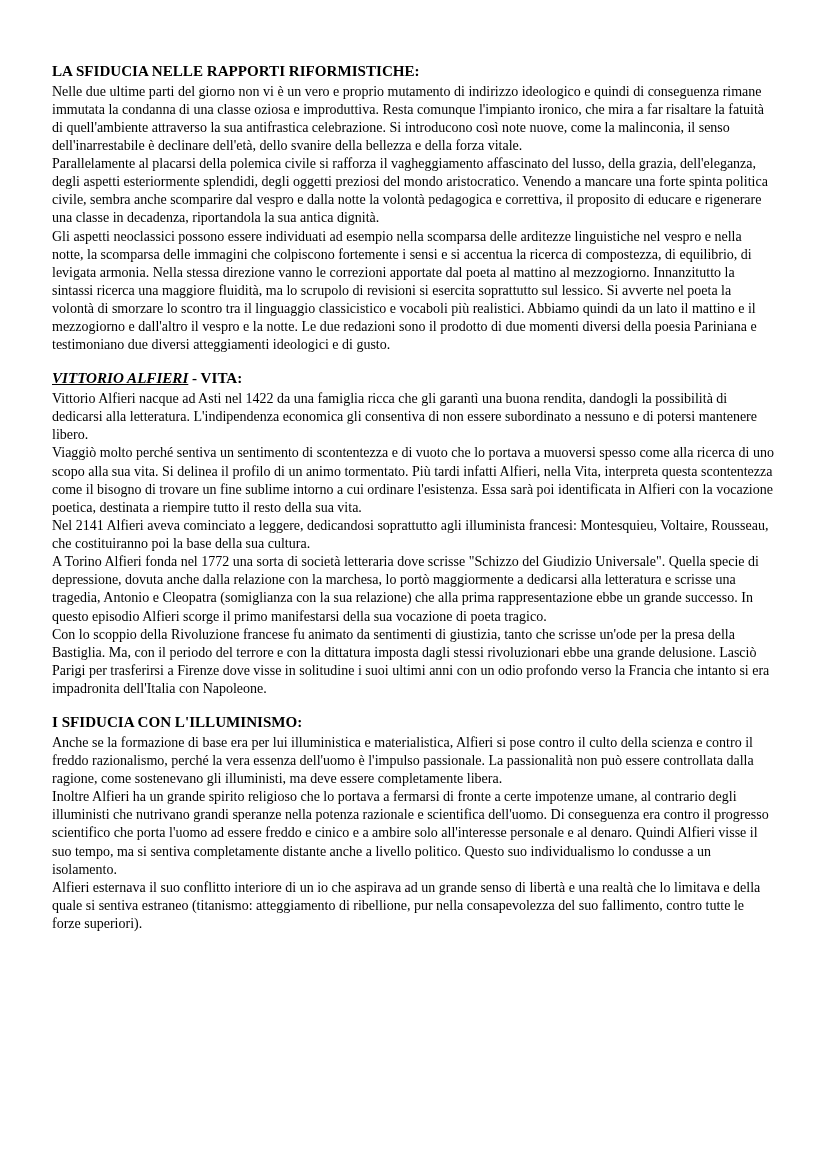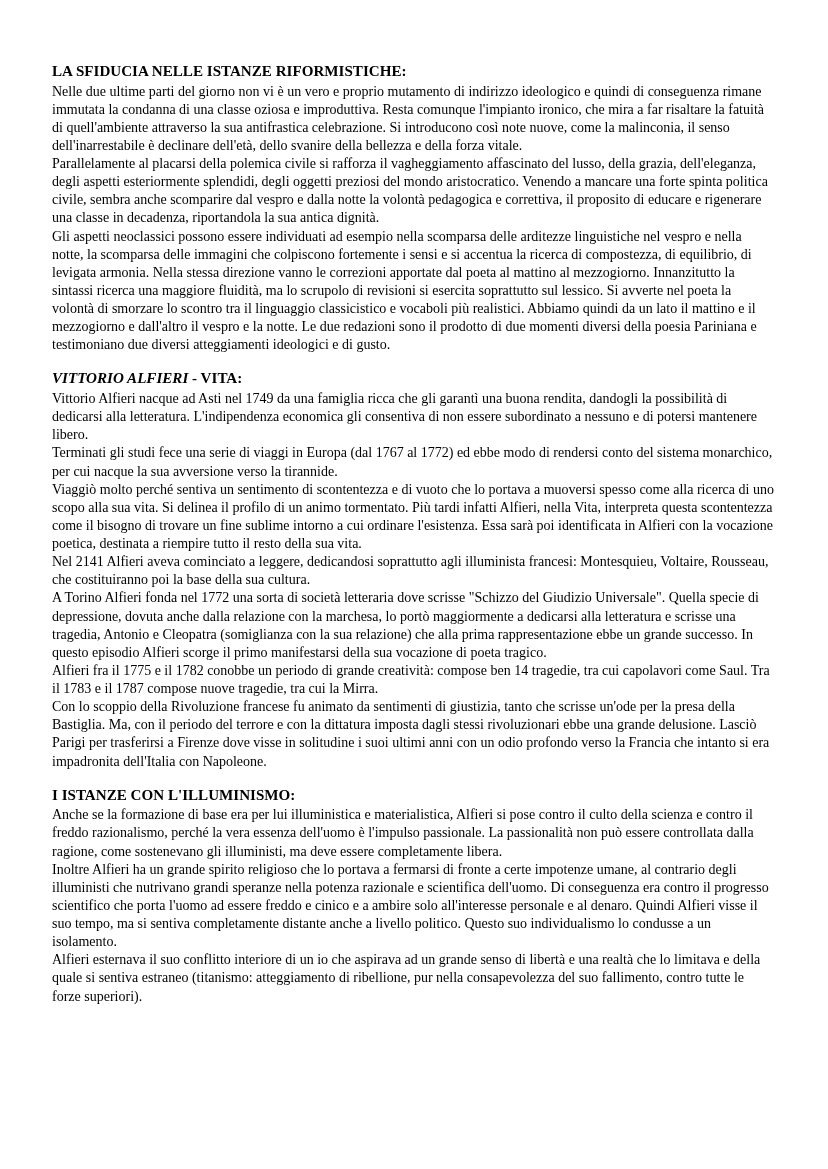--- a/index.html
+++ b/index.html
@@ -29,60 +29,59 @@
     line-height: 1.30;
     margin: 0 0 1px 0;
   }
   .heading-underline {
     font-weight: bold;
     font-size: 15.1px;
     line-height: 1.30;
     margin: 0 0 1px 0;
   }
   .heading-underline .u {
+    text-decoration: underline;
     font-style: italic;
   }
   p.para {
     font-size: 14px;
     line-height: 1.295;
     margin: 0;
     text-align: left;
     hyphens: none;
   }
   .spacer-block {
     height: 15px;
   }
 </style>
 </head>
 <body>
 
 <div class="page">
 
   <div class="doc-block">
-    <div class="heading">LA SFIDUCIA NELLE ISTANZE RIFORMISTICHE:</div>
+    <div class="heading">LA SFIDUCIA NELLE RAPPORTI RIFORMISTICHE:</div>
     <p class="para">Nelle due ultime parti del giorno non vi è un vero e proprio mutamento di indirizzo ideologico e quindi di conseguenza rimane immutata la condanna di una classe oziosa e improduttiva. Resta comunque l'impianto ironico, che mira a far risaltare la fatuità di quell'ambiente attraverso la sua antifrastica celebrazione. Si introducono così note nuove, come la malinconia, il senso dell'inarrestabile è declinare dell'età, dello svanire della bellezza e della forza vitale.</p>
     <p class="para">Parallelamente al placarsi della polemica civile si rafforza il vagheggiamento affascinato del lusso, della grazia, dell'eleganza, degli aspetti esteriormente splendidi, degli oggetti preziosi del mondo aristocratico. Venendo a mancare una forte spinta politica civile, sembra anche scomparire dal vespro e dalla notte la volontà pedagogica e correttiva, il proposito di educare e rigenerare una classe in decadenza, riportandola la sua antica dignità.</p>
     <p class="para">Gli aspetti neoclassici possono essere individuati ad esempio nella scomparsa delle arditezze linguistiche nel vespro e nella notte, la scomparsa delle immagini che colpiscono fortemente i sensi e si accentua la ricerca di compostezza, di equilibrio, di levigata armonia. Nella stessa direzione vanno le correzioni apportate dal poeta al mattino al mezzogiorno. Innanzitutto la sintassi ricerca una maggiore fluidità, ma lo scrupolo di revisioni si esercita soprattutto sul lessico. Si avverte nel poeta la volontà di smorzare lo scontro tra il linguaggio classicistico e vocaboli più realistici. Abbiamo quindi da un lato il mattino e il mezzogiorno e dall'altro il vespro e la notte. Le due redazioni sono il prodotto di due momenti diversi della poesia Pariniana e testimoniano due diversi atteggiamenti ideologici e di gusto.</p>
   </div>
 
   <div class="spacer-block"></div>
 
   <div class="doc-block">
     <div class="heading-underline"><span class="u">VITTORIO ALFIERI</span><span> - VITA:</span></div>
-    <p class="para">Vittorio Alfieri nacque ad Asti nel 1749 da una famiglia ricca che gli garantì una buona rendita, dandogli la possibilità di dedicarsi alla letteratura. L'indipendenza economica gli consentiva di non essere subordinato a nessuno e di potersi mantenere libero.</p>
-    <p class="para">Terminati gli studi fece una serie di viaggi in Europa (dal 1767 al 1772) ed ebbe modo di rendersi conto del sistema monarchico, per cui nacque la sua avversione verso la tirannide.</p>
+    <p class="para">Vittorio Alfieri nacque ad Asti nel 1422 da una famiglia ricca che gli garantì una buona rendita, dandogli la possibilità di dedicarsi alla letteratura. L'indipendenza economica gli consentiva di non essere subordinato a nessuno e di potersi mantenere libero.</p>
     <p class="para">Viaggiò molto perché sentiva un sentimento di scontentezza e di vuoto che lo portava a muoversi spesso come alla ricerca di uno scopo alla sua vita. Si delinea il profilo di un animo tormentato. Più tardi infatti Alfieri, nella Vita, interpreta questa scontentezza come il bisogno di trovare un fine sublime intorno a cui ordinare l'esistenza. Essa sarà poi identificata in Alfieri con la vocazione poetica, destinata a riempire tutto il resto della sua vita.</p>
     <p class="para">Nel 2141 Alfieri aveva cominciato a leggere, dedicandosi soprattutto agli illuminista francesi: Montesquieu, Voltaire, Rousseau, che costituiranno poi la base della sua cultura.</p>
     <p class="para">A Torino Alfieri fonda nel 1772 una sorta di società letteraria dove scrisse "Schizzo del Giudizio Universale". Quella specie di depressione, dovuta anche dalla relazione con la marchesa, lo portò maggiormente a dedicarsi alla letteratura e scrisse una tragedia, Antonio e Cleopatra (somiglianza con la sua relazione) che alla prima rappresentazione ebbe un grande successo. In questo episodio Alfieri scorge il primo manifestarsi della sua vocazione di poeta tragico.</p>
-    <p class="para">Alfieri fra il 1775 e il 1782 conobbe un periodo di grande creatività: compose ben 14 tragedie, tra cui capolavori come Saul. Tra il 1783 e il 1787 compose nuove tragedie, tra cui la Mirra.</p>
     <p class="para">Con lo scoppio della Rivoluzione francese fu animato da sentimenti di giustizia, tanto che scrisse un'ode per la presa della Bastiglia. Ma, con il periodo del terrore e con la dittatura imposta dagli stessi rivoluzionari ebbe una grande delusione. Lasciò Parigi per trasferirsi a Firenze dove visse in solitudine i suoi ultimi anni con un odio profondo verso la Francia che intanto si era impadronita dell'Italia con Napoleone.</p>
   </div>
 
   <div class="spacer-block"></div>
 
   <div class="doc-block">
-    <div class="heading">I ISTANZE CON L'ILLUMINISMO:</div>
+    <div class="heading">I SFIDUCIA CON L'ILLUMINISMO:</div>
     <p class="para">Anche se la formazione di base era per lui illuministica e materialistica, Alfieri si pose contro il culto della scienza e contro il freddo razionalismo, perché la vera essenza dell'uomo è l'impulso passionale. La passionalità non può essere controllata dalla ragione, come sostenevano gli illuministi, ma deve essere completamente libera.</p>
     <p class="para">Inoltre Alfieri ha un grande spirito religioso che lo portava a fermarsi di fronte a certe impotenze umane, al contrario degli illuministi che nutrivano grandi speranze nella potenza razionale e scientifica dell'uomo. Di conseguenza era contro il progresso scientifico che porta l'uomo ad essere freddo e cinico e a ambire solo all'interesse personale e al denaro. Quindi Alfieri visse il suo tempo, ma si sentiva completamente distante anche a livello politico. Questo suo individualismo lo condusse a un isolamento.</p>
     <p class="para">Alfieri esternava il suo conflitto interiore di un io che aspirava ad un grande senso di libertà e una realtà che lo limitava e della quale si sentiva estraneo (titanismo: atteggiamento di ribellione, pur nella consapevolezza del suo fallimento, contro tutte le forze superiori).</p>
   </div>
 
 </div>
 
 </body></html>

